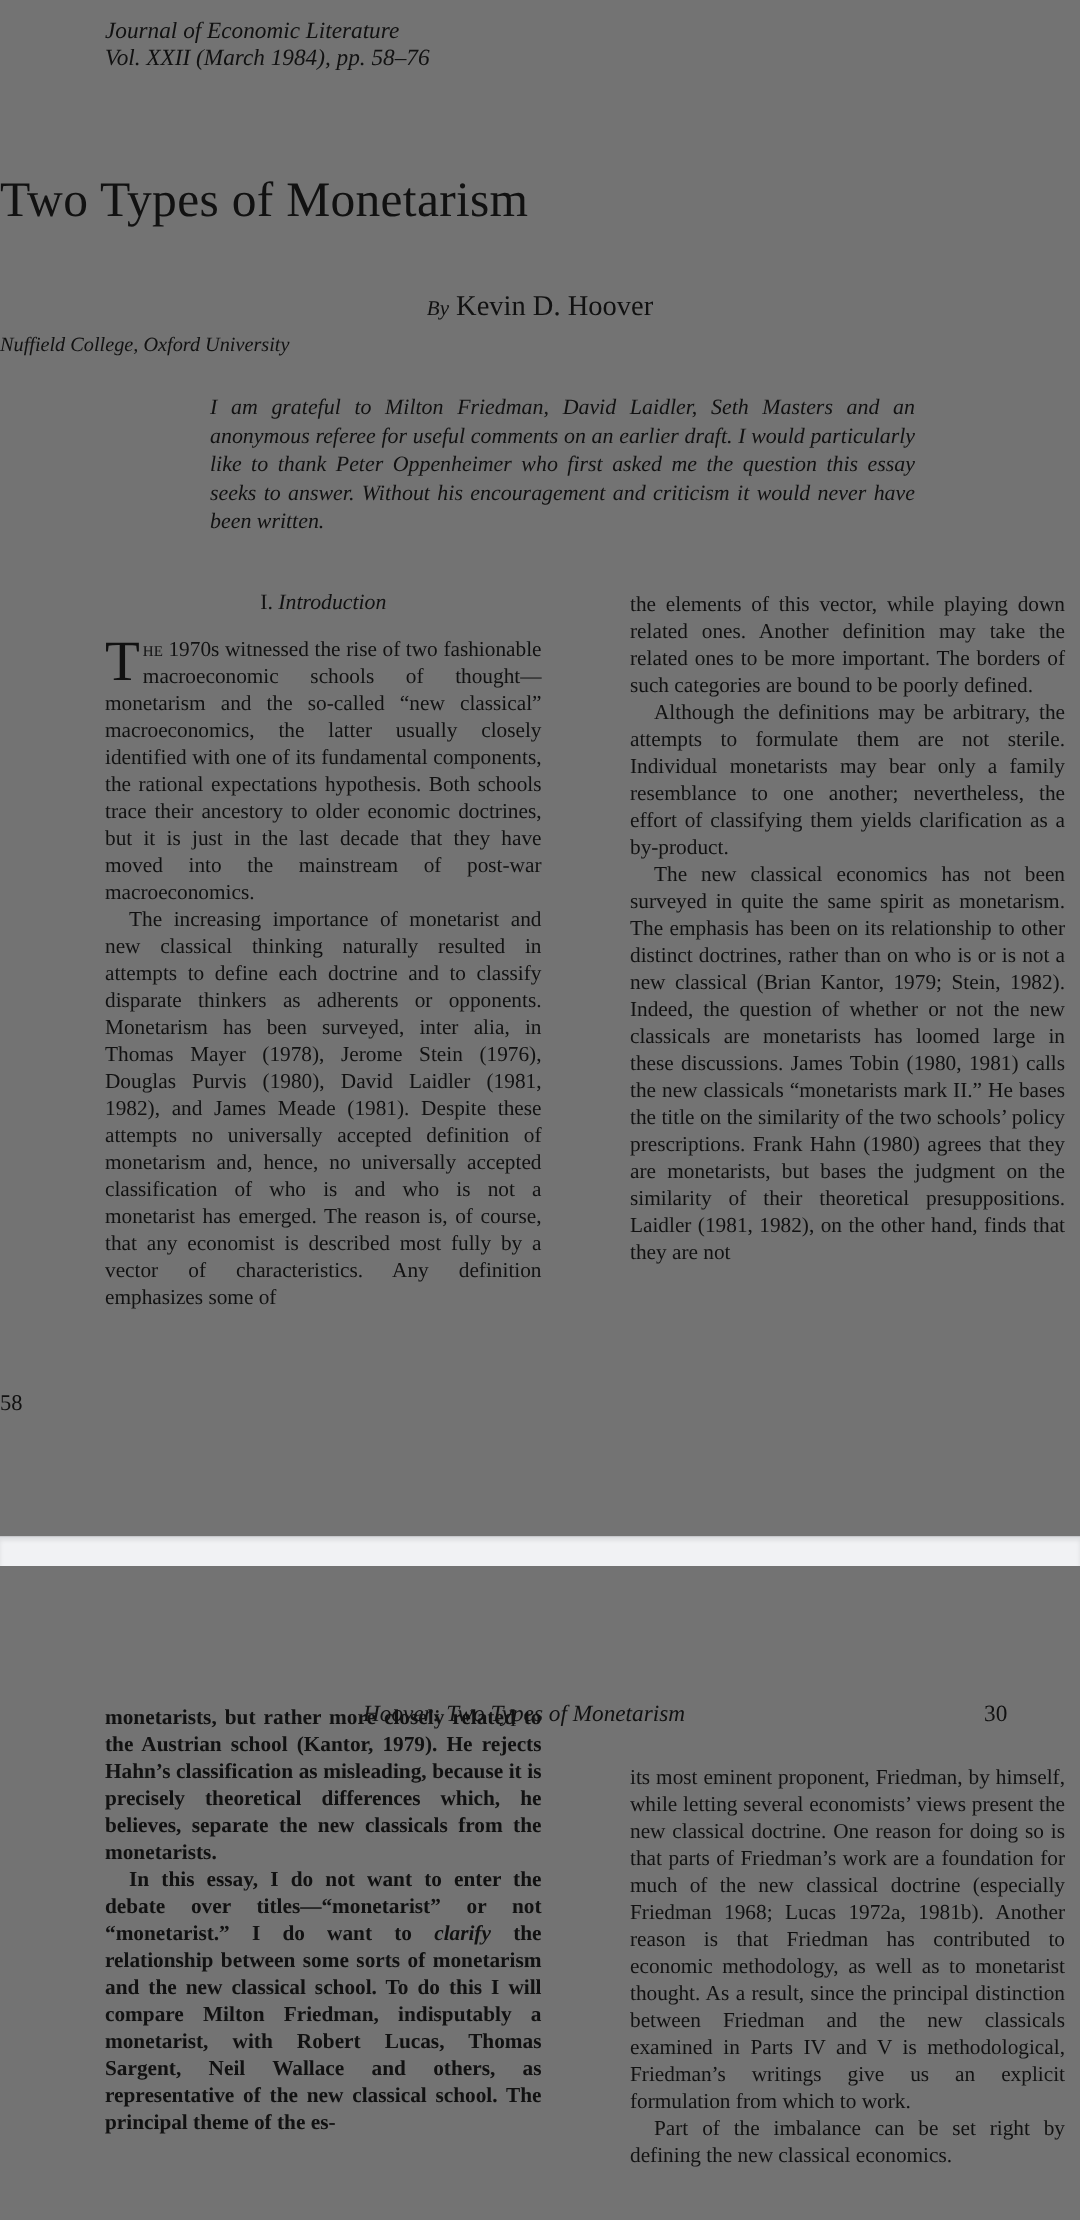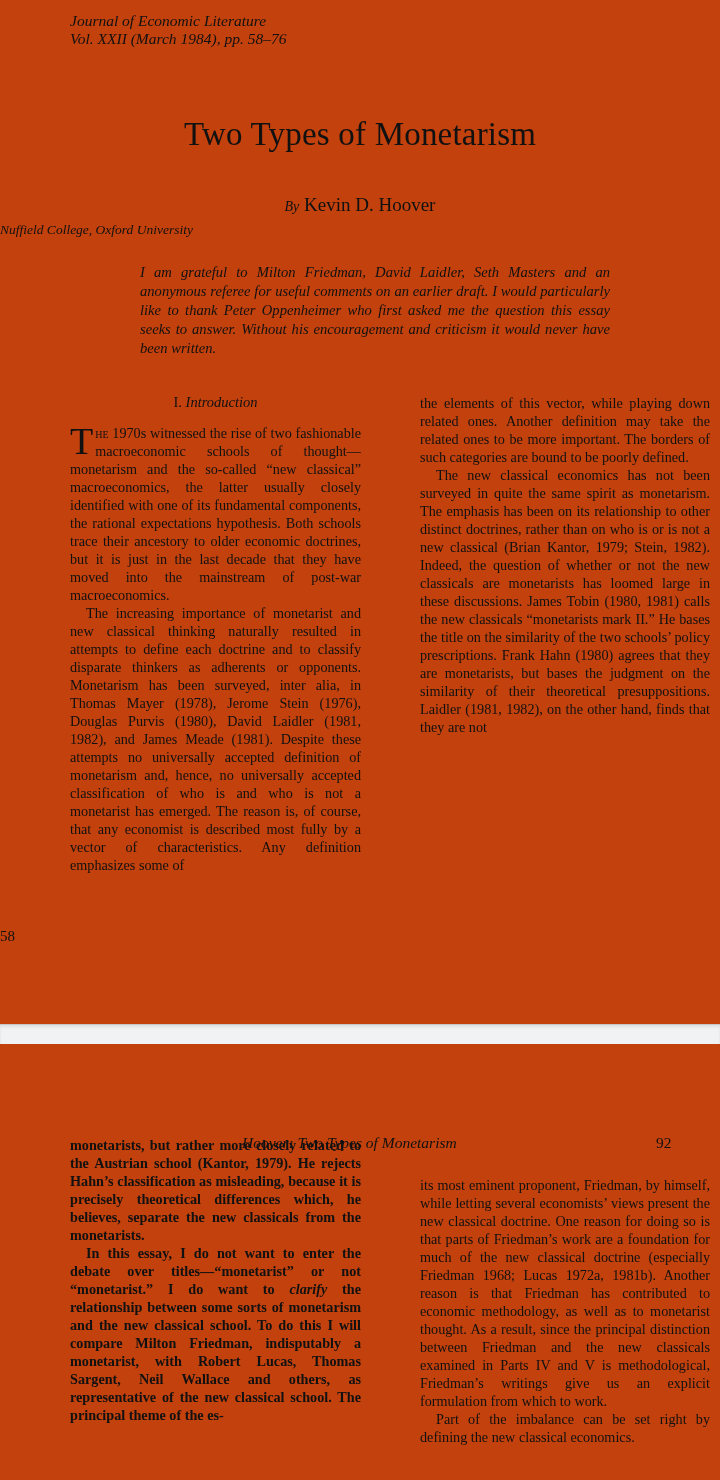--- a/index.html
+++ b/index.html
@@ -3,33 +3,33 @@
 <meta charset="utf-8">
 <style>
   html, body { margin: 0; padding: 0; }
   body {
     width: 720px; height: 1480px; overflow: hidden;
     background: #fdfdfd;
     font-family: "Liberation Serif", "DejaVu Serif", serif;
     color: #111;
     position: relative;
   }
-  .page { position: absolute; left: 0; width: 720px; background: #c2410c; }
+  .page { position: absolute; left: 0; width: 720px; background: #737373; }
   #page1 { top: 0; height: 1024px; }
   #page2 { top: 1044px; height: 436px; }
   .page-gap {
     position: absolute; left: 0; top: 1024px; width: 720px; height: 20px;
     background: #f1f2f4;
     border-top: 1px solid #c7c8cb;
     border-bottom: 1px solid #e2e3e6;
     box-shadow: inset 0 2px 3px rgba(0,0,0,0.08);
   }
   .journal { position: absolute; left: 70px; top: 12px; font-style: italic; font-size: 15.5px; line-height: 18px; }
   .journal div { white-space: nowrap; }
-  .title { position: absolute; left: 0; width: 720px; top: 116px; text-align: center; font-size: 33px; letter-spacing: 0.2px; }
+  .title { position: absolute; left: 0; width: 720px; top: 116px; font-size: 33px; letter-spacing: 0.2px; }
   .byline { position: absolute; left: 0; width: 720px; top: 194px; text-align: center; font-size: 19px; }
   .byline .by { font-style: italic; font-size: 14px; }
   .affil { position: absolute; left: 0; width: 720px; top: 222px; text-align: left; font-style: italic; font-size: 13.5px; }
   .ack {
     position: absolute; left: 140px; width: 470px; top: 263px;
     font-style: italic; font-size: 14.6px; line-height: 19px;
     text-align: justify; text-align-last: left;
   }
   .col {
     position: absolute; font-size: 14.2px; line-height: 18px;
@@ -74,32 +74,33 @@
 
   <div class="col col-left" style="top:424px;">
     <p class="noindent">
       <span class="dropcap">T</span><span class="smallcaps">he</span><span> 1970s witnessed the rise of two fashionable macroeconomic schools of thought—monetarism and the so-called “new classical” macroeconomics, the latter usually closely identified with one of its fundamental components, the rational expectations hypothesis. Both schools trace their ancestory to older economic doctrines, but it is just in the last decade that they have moved into the mainstream of post-war macroeconomics.</span>
     </p>
     <p>The increasing importance of monetarist and new classical thinking naturally resulted in attempts to define each doctrine and to classify disparate thinkers as adherents or opponents. Monetarism has been surveyed, inter alia, in Thomas Mayer (1978), Jerome Stein (1976), Douglas Purvis (1980), David Laidler (1981, 1982), and James Meade (1981). Despite these attempts no universally accepted definition of monetarism and, hence, no universally accepted classification of who is and who is not a monetarist has emerged. The reason is, of course, that any economist is described most fully by a vector of characteristics. Any definition emphasizes some of</p>
   </div>
 
   <div class="col col-right" style="top:394px;">
     <p class="noindent">the elements of this vector, while playing down related ones. Another definition may take the related ones to be more important. The borders of such categories are bound to be poorly defined.</p>
+    <p>Although the definitions may be arbitrary, the attempts to formulate them are not sterile. Individual monetarists may bear only a family resemblance to one another; nevertheless, the effort of classifying them yields clarification as a by-product.</p>
     <p>The new classical economics has not been surveyed in quite the same spirit as monetarism. The emphasis has been on its relationship to other distinct doctrines, rather than on who is or is not a new classical (Brian Kantor, 1979; Stein, 1982). Indeed, the question of whether or not the new classicals are monetarists has loomed large in these discussions. James Tobin (1980, 1981) calls the new classicals “monetarists mark II.” He bases the title on the similarity of the two schools’ policy prescriptions. Frank Hahn (1980) agrees that they are monetarists, but bases the judgment on the similarity of their theoretical presuppositions. Laidler (1981, 1982), on the other hand, finds that they are not</p>
   </div>
 
   <div class="pagenum-bottom">58</div>
 </div>
 
 <div class="page-gap"></div>
 
 <div id="page2" class="page"></div>
 
 <div class="running-head">Hoover: Two Types of Monetarism</div>
-<div class="running-num">92</div>
+<div class="running-num">30</div>
 
 <div class="col col-left" style="top:1136px;font-weight:bold;">
   <p class="noindent">monetarists, but rather more closely related to the Austrian school (Kantor, 1979). He rejects Hahn’s classification as misleading, because it is precisely theoretical differences which, he believes, separate the new classicals from the monetarists.</p>
   <p><span>In this essay, I do not want to enter the debate over titles—“monetarist” or not “monetarist.” I do want to </span><span class="it">clarify</span><span> the relationship between some sorts of monetarism and the new classical school. To do this I will compare Milton Friedman, indisputably a monetarist, with Robert Lucas, Thomas Sargent, Neil Wallace and others, as representative of the new classical school. The principal theme of the es-</span></p>
 </div>
 
 <div class="col col-right" style="top:1176px;">
   <p class="noindent">its most eminent proponent, Friedman, by himself, while letting several economists’ views present the new classical doctrine. One reason for doing so is that parts of Friedman’s work are a foundation for much of the new classical doctrine (especially Friedman 1968; Lucas 1972a, 1981b). Another reason is that Friedman has contributed to economic methodology, as well as to monetarist thought. As a result, since the principal distinction between Friedman and the new classicals examined in Parts IV and V is methodological, Friedman’s writings give us an explicit formulation from which to work.</p>
   <p>Part of the imbalance can be set right by defining the new classical economics.</p>
 </div>

